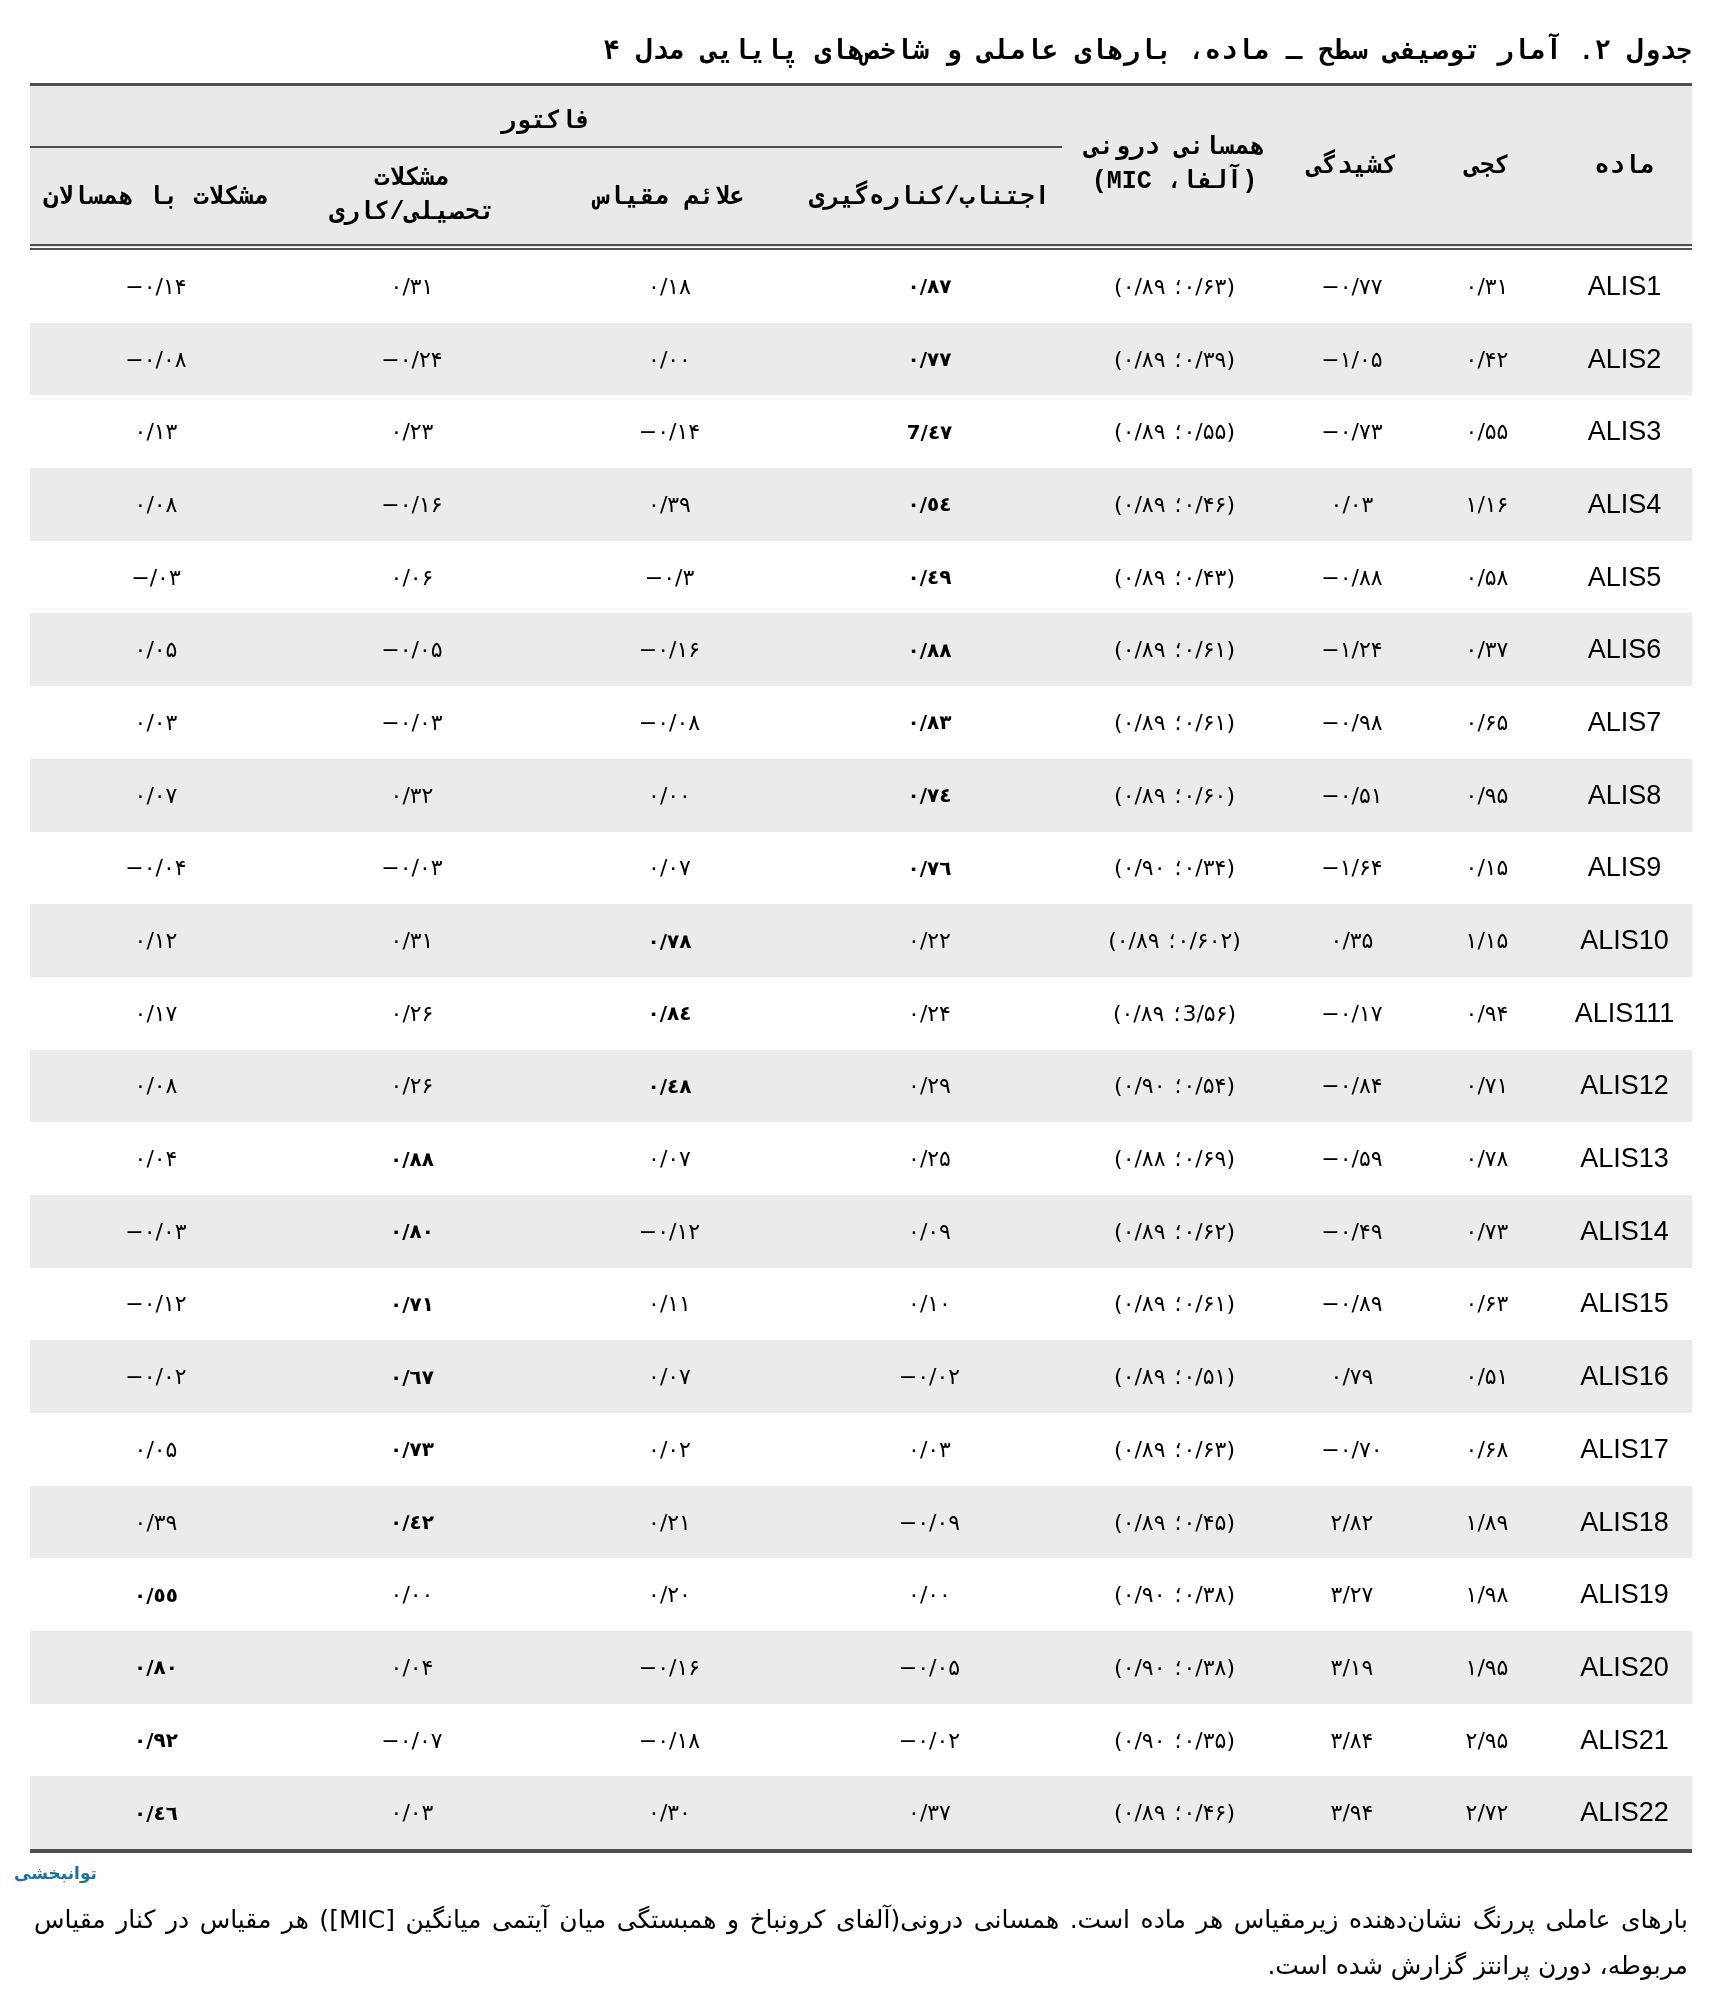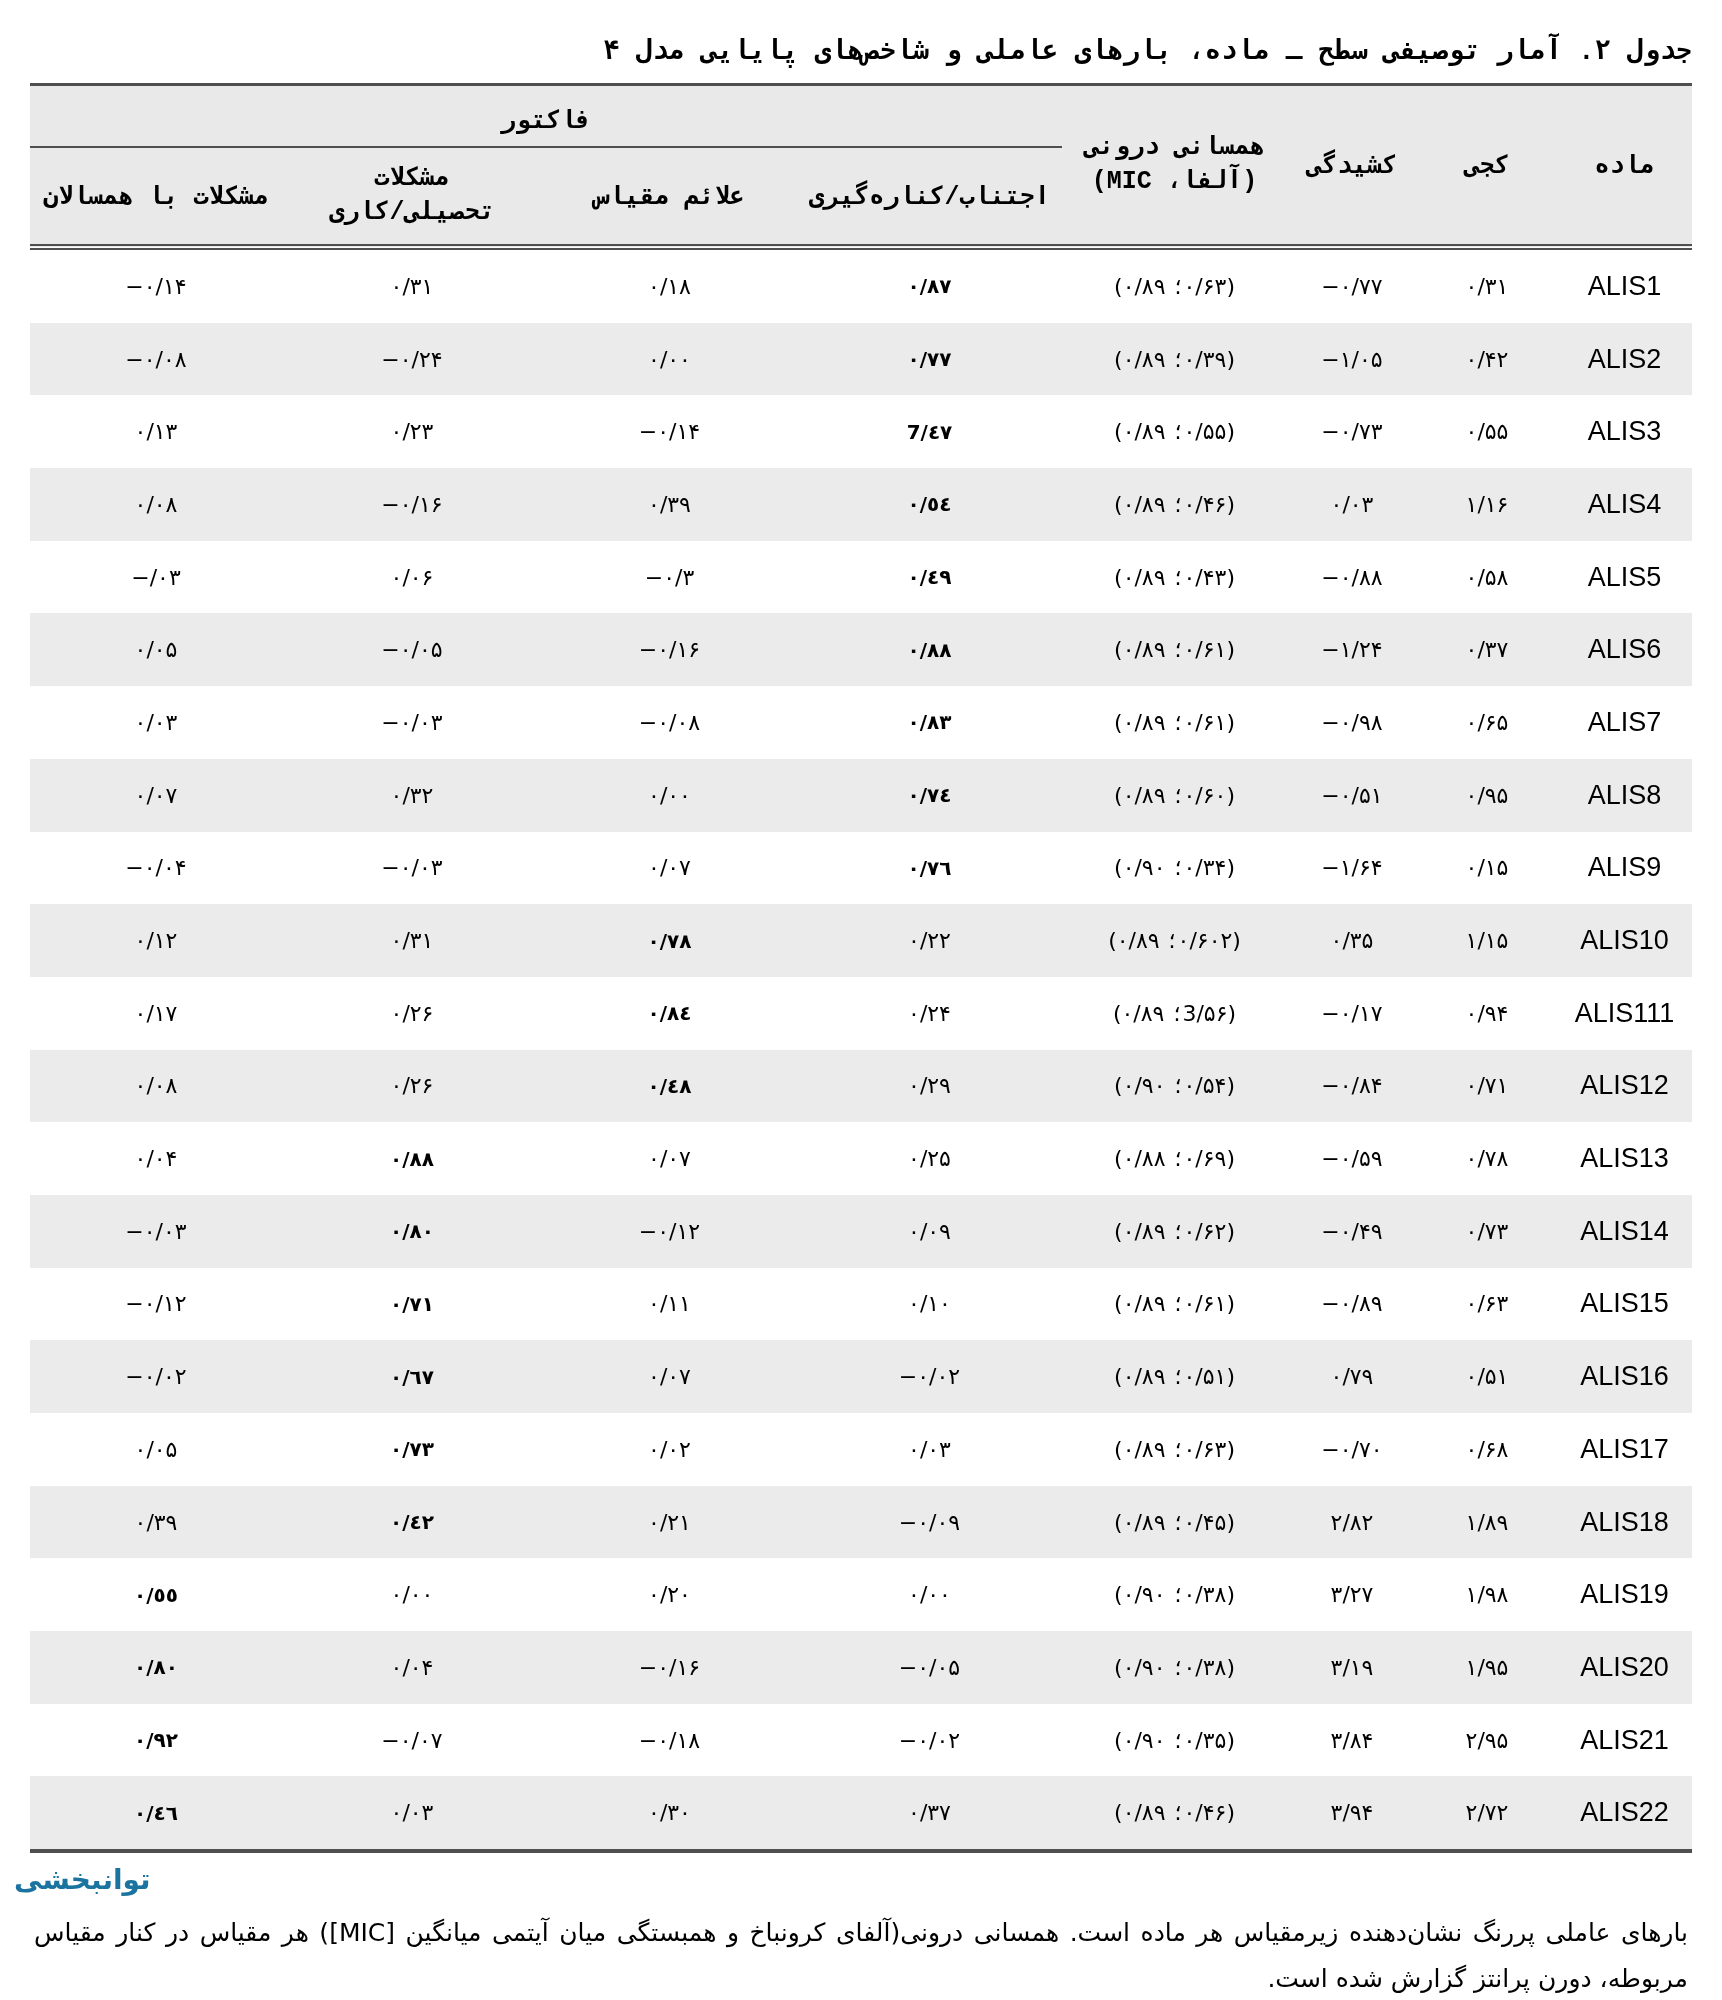--- a/index.html
+++ b/index.html
@@ -38,21 +38,21 @@
   tbody tr:nth-child(even){background:var(--stripe,#ebebeb);}
   td.num{direction:ltr;font-size:22px;}
   td.item-cell{direction:ltr;font-size:27px;font-family:Liberation Sans, sans-serif;}
   td.bold-val{font-weight:bold;font-size:20px;}
   td.alpha-cell{font-size:22px;}
   .alpha-wrap{direction:ltr;display:inline-flex;align-items:center;white-space:nowrap;}
   .alpha-sep{margin:0 2px 0 9px;}
   .footer{margin-top:6px;}
   .logo{
     direction:ltr;text-align:right;margin:4px 0 0 14px;
-    color:var(--logo-blue,#1b739f);font-size:28px;font-weight:bold;
+    color:var(--logo-blue,#1b739f);font-size:17px;font-weight:bold;
     border-bottom:none;display:inline-block;
   }
   .footnote{
     direction:rtl;text-align:justify;
     margin:14px 34px 0 34px;font-size:25px;line-height:1.82;
   }
 </style>
 </head>
 <body>
 

